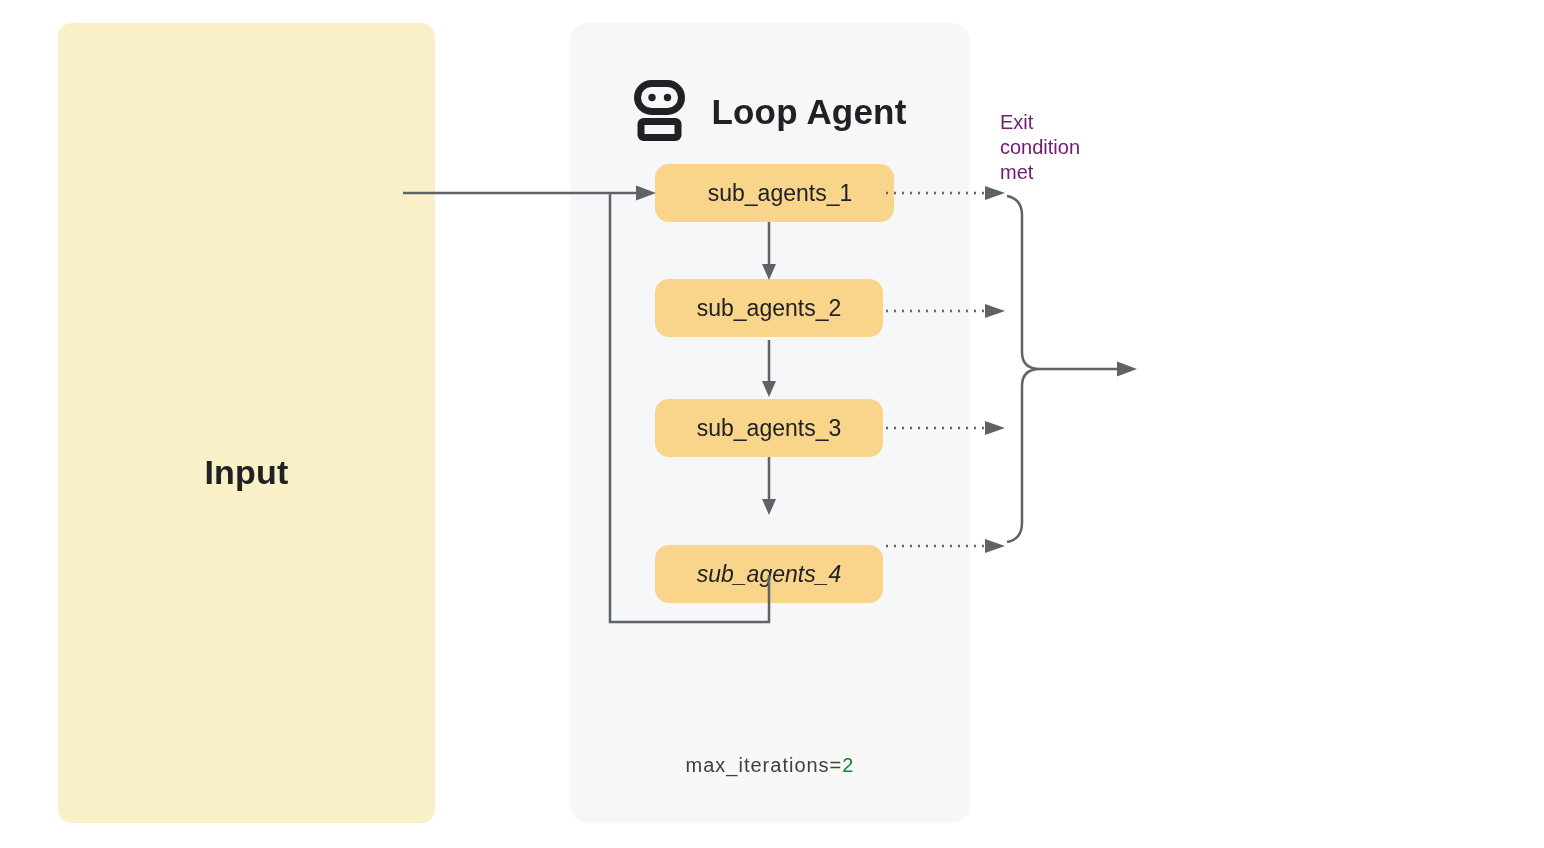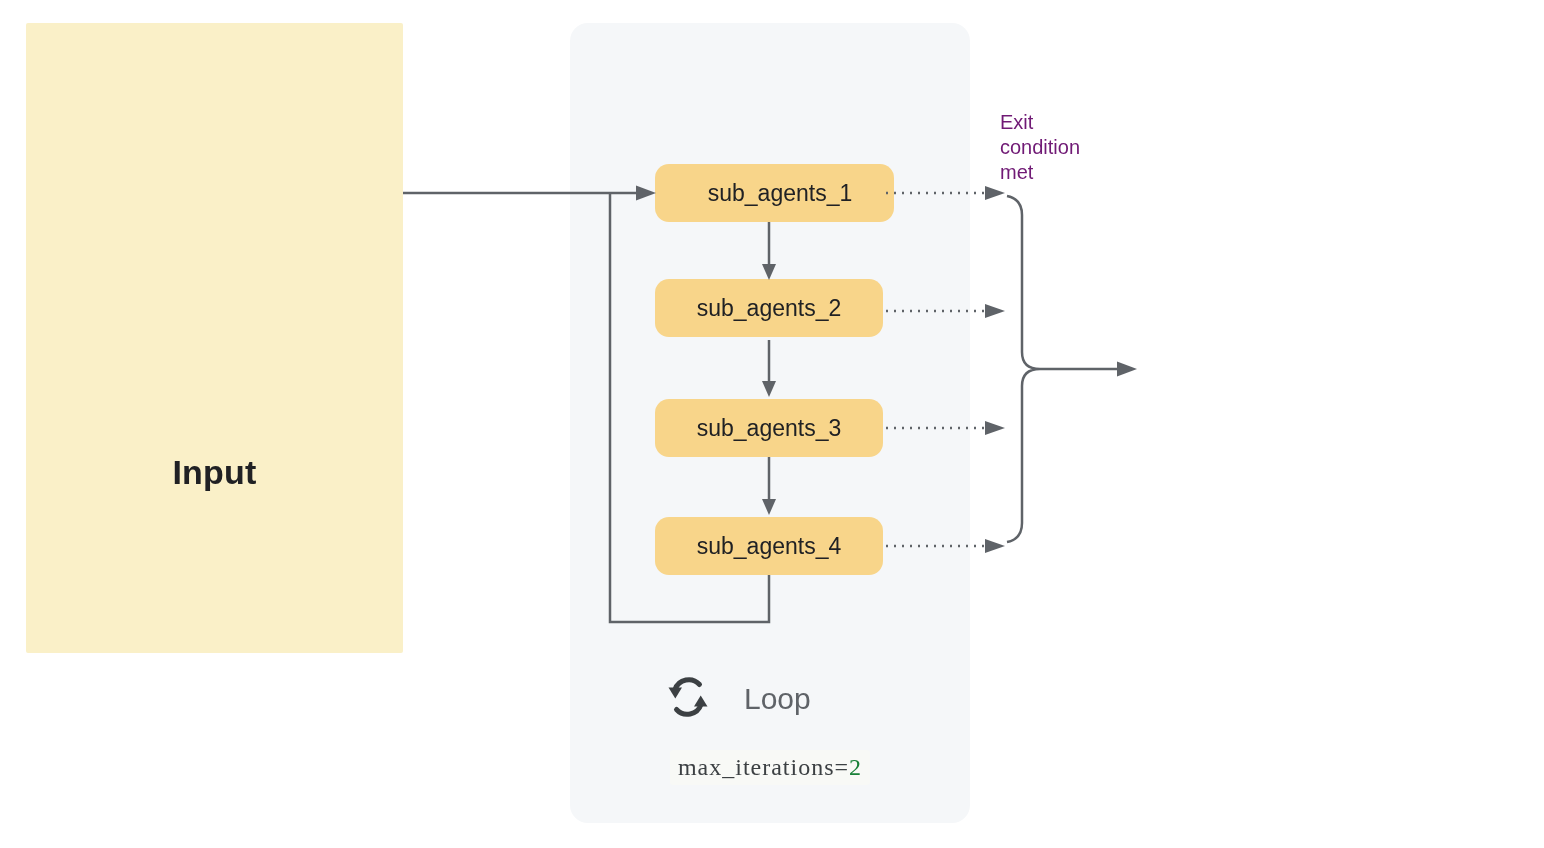--- a/index.html
+++ b/index.html
@@ -1,50 +1,50 @@
 <!DOCTYPE html>
 <html><head>
 <meta charset="utf-8">
 <style>
   html,body{margin:0;padding:0;background:#ffffff;}
   .canvas{
     position:relative;width:1544px;height:848px;background:#ffffff;
     font-family:"Liberation Sans",sans-serif;overflow:hidden;
   }
   
-  .io-box{position:absolute;top:23px;height:630px;background:#FAF0C8;border-radius:2px;}
+  .io-box{position:absolute;top:23px;height:800px;background:#FAF0C8;border-radius:14px;margin-left:32px;}
   .io-box.input{left:26px;width:377px;}
   .io-box.output{left:1136px;width:378px;}
   .io-label{
     position:absolute;top:430px;left:0;width:100%;text-align:center;
     font-size:34px;font-weight:600;color:#202124;letter-spacing:.2px;
   }
   
   .panel{position:absolute;left:570px;top:23px;width:400px;height:800px;
     background:#F5F7F9;border-radius:18px;}
   .panel-header{position:absolute;left:0;top:56px;width:100%;height:66px;
     display:flex;align-items:center;justify-content:center;gap:26px;}
   .panel-title{font-size:35px;font-weight:600;color:#202124;letter-spacing:.2px;}
   
   .agent-box{
     position:absolute;left:85px;width:228px;height:58px;background:#F8D58A;
     border-radius:14px;display:flex;align-items:center;justify-content:center;
     font-size:23px;color:#202124;font-weight:400;
   }
-  .agent-1{top:141px;padding-left:11px;} .agent-2{top:256px;} .agent-3{top:376px;} .agent-4{top:494px;}
+  .agent-1{top:141px;padding-left:11px;} .agent-2{top:256px;} .agent-3{top:376px;} .agent-4{top:522px;font-style:italic;}
   
   .loop-row{position:absolute;left:96px;top:652px;display:flex;align-items:center;gap:34px;}
   .loop-label{font-size:30px;color:#5F6368;font-weight:400;}
   .code-chip{
     position:absolute;left:0;top:727px;width:100%;display:flex;justify-content:center;
   }
   .code-inner{
     background:#F8F9F6;padding:4px 8px;border-radius:3px;
-    font-family:Liberation Serif, serif;
-    font-size:24px;letter-spacing:1px;color:#3C4043;white-space:nowrap;
+    font-family:Liberation Sans, sans-serif;
+    font-size:20px;letter-spacing:1px;color:#3C4043;white-space:nowrap;
   }
   .code-value{color:#188038;}
   
   .exit-note{
     position:absolute;left:1000px;top:110px;width:112px;
     font-size:20px;line-height:25px;color:#701a75;
   }
   
   .overlay{position:absolute;left:0;top:0;width:1544px;height:848px;pointer-events:none;}
 </style>
@@ -53,37 +53,37 @@
 
 <div class="canvas">
 
   <div class="io-box input">
     <div class="io-label">Input</div>
   </div>
 
 
   <div class="panel">
 
+    <div class="panel-header">
+      <span>
+        <svg width="52" height="62" viewBox="0 0 52 62">
+          <rect x="4.5" y="4.5" width="44" height="28" rx="14" fill="none" stroke="#202124" stroke-width="7"></rect>
+          <circle cx="19" cy="18.5" r="3.7" fill="#202124"></circle>
+          <circle cx="34.5" cy="18.5" r="3.7" fill="#202124"></circle>
+          <rect x="8" y="42.5" width="37" height="16" rx="2.5" fill="none" stroke="#202124" stroke-width="7"></rect>
+        </svg>
+      </span>
+      <span class="panel-title">Loop Agent</span>
+    </div>
 
     <div class="agent-box agent-1">sub_agents_1</div>
     <div class="agent-box agent-2">sub_agents_2</div>
     <div class="agent-box agent-3">sub_agents_3</div>
     <div class="agent-box agent-4">sub_agents_4</div>
 
-    <div class="loop-row">
-      <span>
-        <svg width="44" height="44" viewBox="0 0 44 44">
-          <path d="M 33.5 9.5 A 14.5 14.5 0 0 0 9 14.5" fill="none" stroke="#3C4043" stroke-width="5" stroke-linecap="round"></path>
-          <polygon points="2.5,12.5 16,12.5 9.3,23.5" fill="#3C4043"></polygon>
-          <path d="M 10.5 34.5 A 14.5 14.5 0 0 0 35 29.5" fill="none" stroke="#3C4043" stroke-width="5" stroke-linecap="round"></path>
-          <polygon points="28,31.5 41.5,31.5 34.7,20.5" fill="#3C4043"></polygon>
-        </svg>
-      </span>
-      <span class="loop-label">Loop</span>
-    </div>
 
     <div class="code-chip">
       <span class="code-inner"><span>max_iterations=</span><span class="code-value">2</span></span>
     </div>
 
   </div>
 
   <div class="exit-note">Exit condition met</div>
 
   <svg class="overlay">

